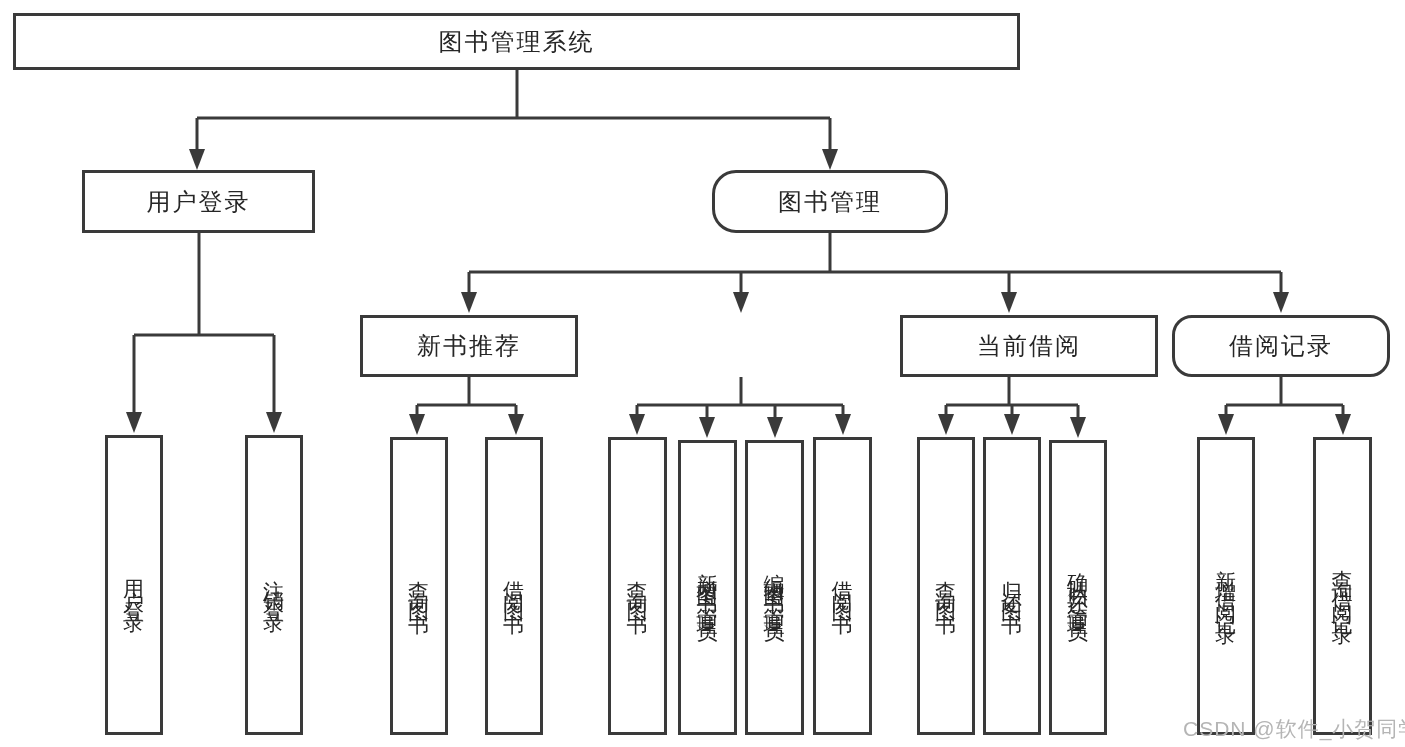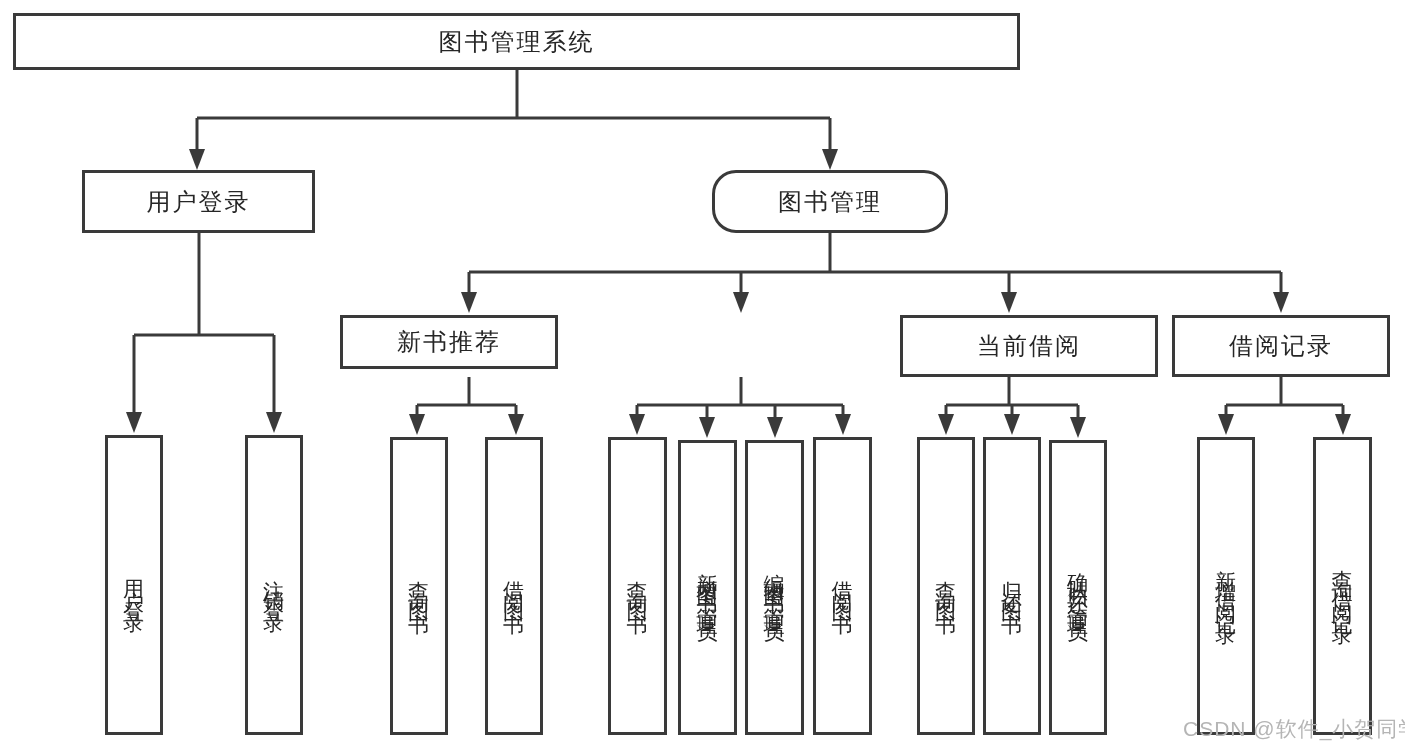--- a/index.html
+++ b/index.html
@@ -105,23 +105,23 @@
   </svg>
 
   <div class="hbox" style="left:13px;top:13px;width:1007px;height:57px;">图书管理系统</div>
 
   <div class="hbox" style="left:82px;top:170px;width:233px;height:63px;">用户登录</div>
   <div class="hbox" style="left:712px;top:170px;width:236px;height:63px;border-radius:24px;">图书管理</div>
 
   <div class="vbox" style="left:105px;top:435px;width:58px;height:300px;">用户登录</div>
   <div class="vbox" style="left:245px;top:435px;width:58px;height:300px;">注销登录</div>
 
-  <div class="hbox" style="left:340px;top:315px;width:218px;height:54px;">新书推荐</div>
+  <div class="hbox" style="left:360px;top:315px;width:218px;height:62px;">新书推荐</div>
   <div class="hbox" style="left:900px;top:315px;width:258px;height:62px;">当前借阅</div>
-  <div class="hbox" style="left:1172px;top:315px;width:218px;height:62px;">借阅记录</div>
+  <div class="hbox" style="left:1172px;top:315px;width:218px;height:62px;border-radius:20px;">借阅记录</div>
 
   <div class="vbox" style="left:390px;top:437px;width:58px;height:298px;">查询图书</div>
   <div class="vbox" style="left:485px;top:437px;width:58px;height:298px;">借阅图书</div>
 
   <div class="vbox" style="left:608px;top:437px;width:59px;height:298px;">查询图书</div>
   <div class="vbox long" style="left:678px;top:440px;width:59px;height:295px;">新增图书（管理员）</div>
   <div class="vbox long" style="left:745px;top:440px;width:59px;height:295px;">编辑图书（管理员）</div>
   <div class="vbox" style="left:813px;top:437px;width:59px;height:298px;">借阅图书</div>
 
   <div class="vbox" style="left:917px;top:437px;width:58px;height:298px;">查询图书</div>

